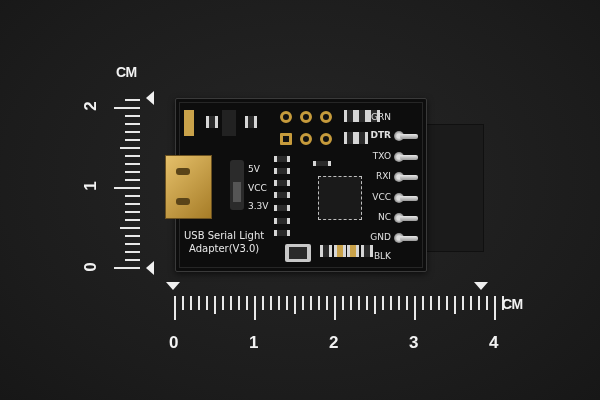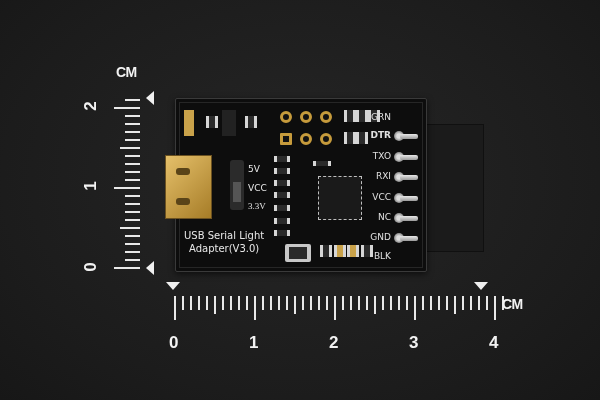--- a/index.html
+++ b/index.html
@@ -161,21 +161,21 @@
 <div class="smd" style="left:368px;top:110px;width:6px;height:12px;"></div>
 <div class="smd" style="left:344px;top:132px;width:6px;height:12px;"></div>
 <div class="smd" style="left:356px;top:132px;width:6px;height:12px;"></div>
 <div class="smd" style="left:320px;top:245px;width:6px;height:12px;"></div>
 <div class="smd gold" style="left:334px;top:245px;width:6px;height:12px;"></div>
 <div class="smd gold" style="left:347px;top:245px;width:6px;height:12px;"></div>
 <div class="smd" style="left:361px;top:245px;width:6px;height:12px;"></div>
 
 <div class="silk" style="left:248px;top:164px;">5V</div>
 <div class="silk" style="left:248px;top:183px;">VCC</div>
-<div class="silk" style="left:248px;top:201px;font-family:Liberation Serif, serif;">3.3V</div>
+<div class="silk" style="left:248px;top:201px;">3.3V</div>
 <div class="silk" style="left:184px;top:230px;font-size:10px;">USB Serial Light</div>
 <div class="silk" style="left:189px;top:243px;font-size:10px;">Adapter(V3.0)</div>
 
 <div style="position:absolute;left:355px;top:112px;width:36px;height:150px;">
   <div class="pinlbl" style="top:0px;">GRN</div>
   <div class="pinlbl" style="top:18px;font-weight:bold;">DTR</div>
   <div class="pinlbl" style="top:39px;">TXO</div>
   <div class="pinlbl" style="top:59px;">RXI</div>
   <div class="pinlbl" style="top:80px;">VCC</div>
   <div class="pinlbl" style="top:100px;">NC</div>

